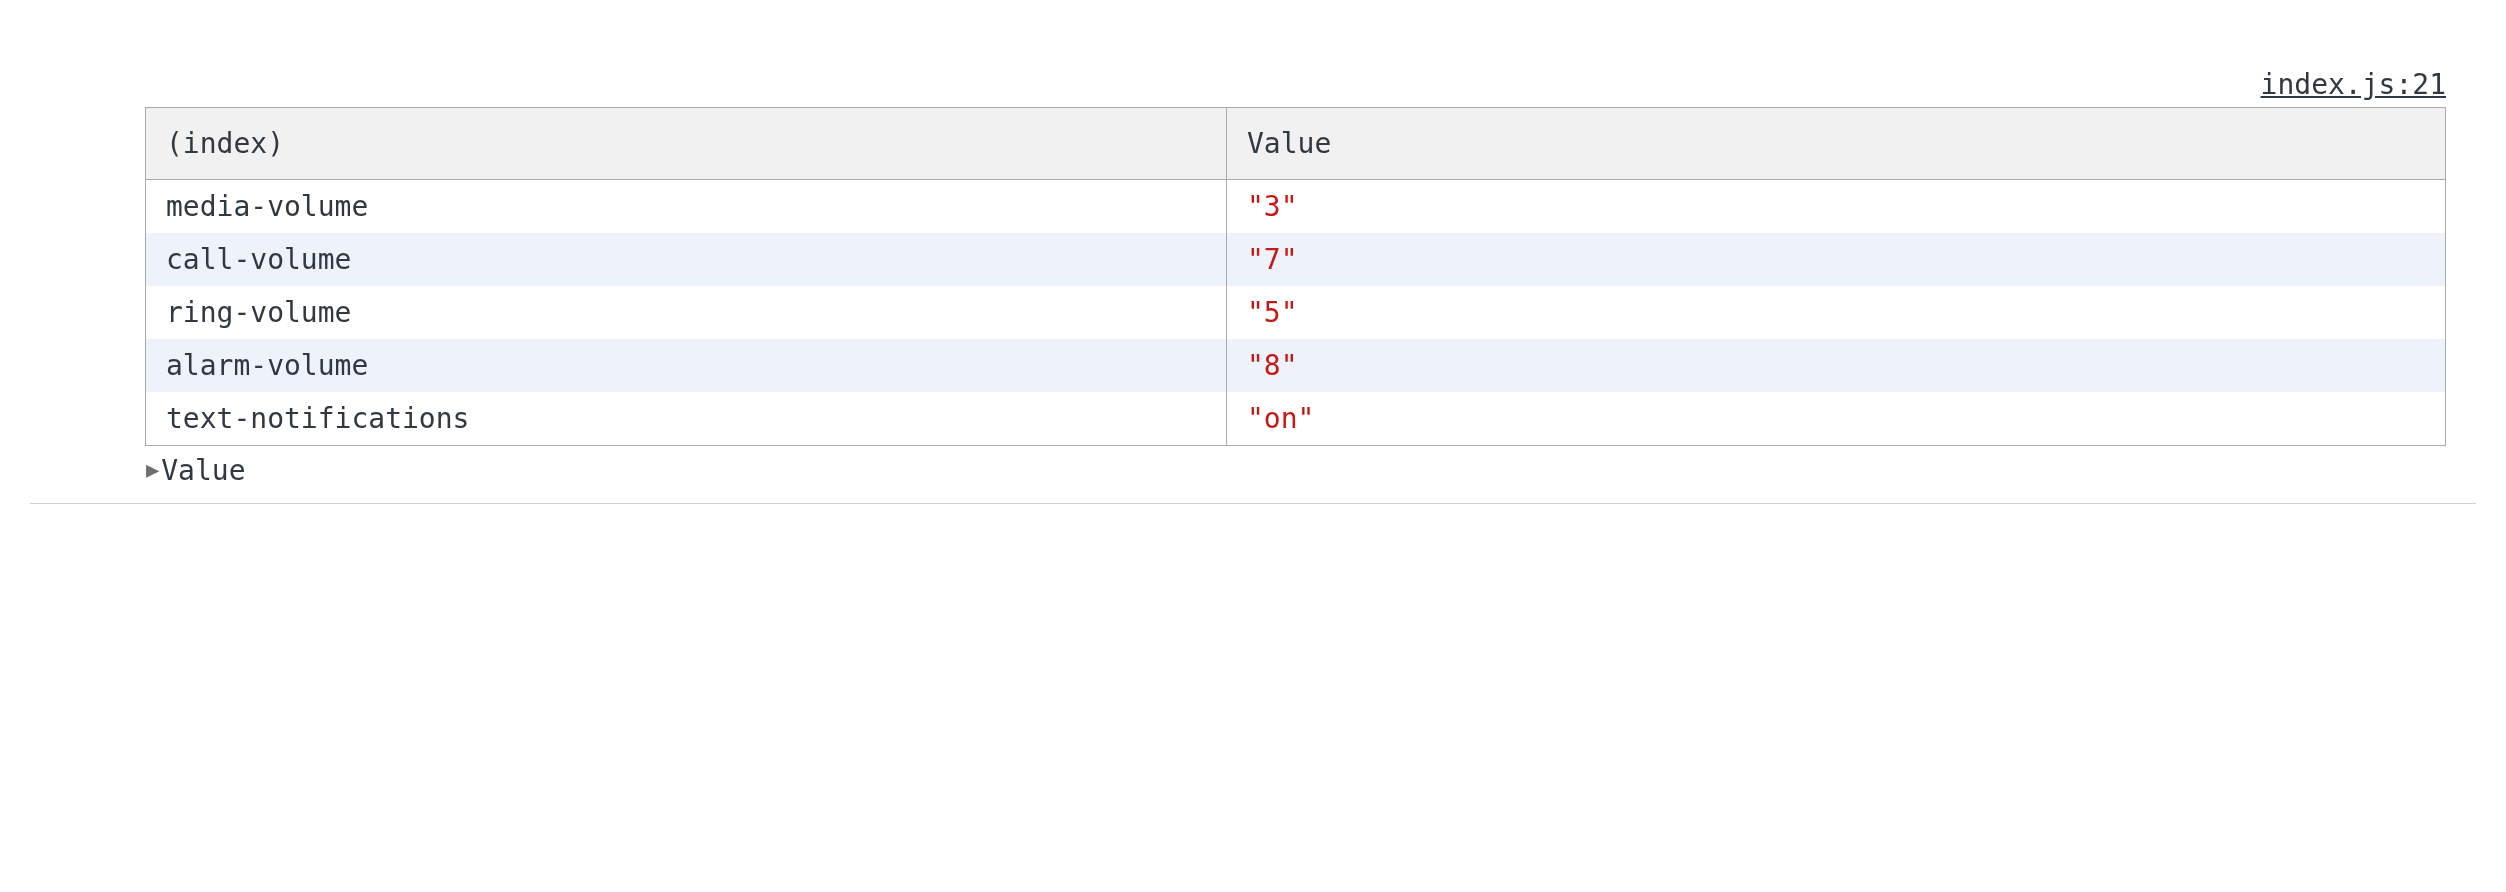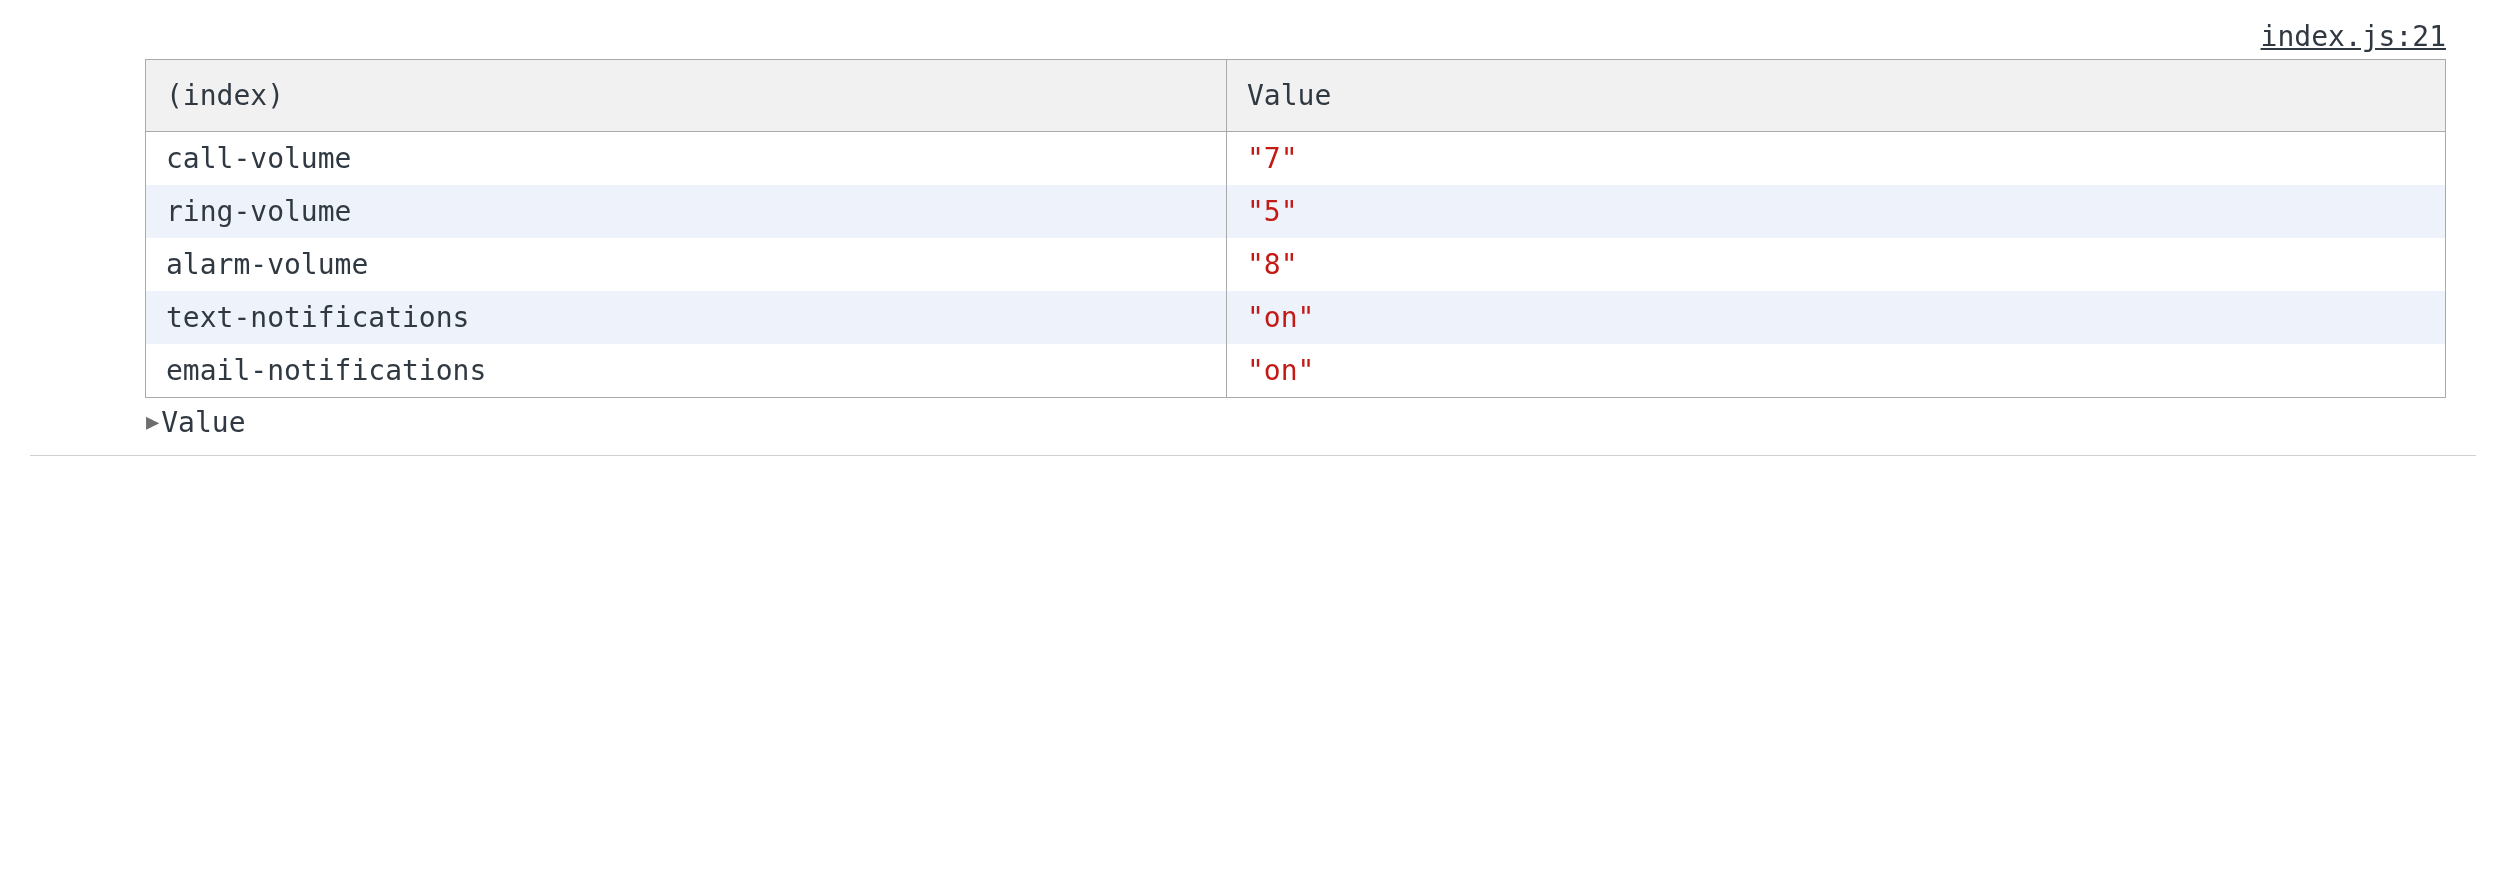--- a/index.html
+++ b/index.html
@@ -9,20 +9,21 @@
     }
     body {
       font-family: "Menlo", "Consolas", "Monaco", monospace;
       font-size: 28px;
       background: #ffffff;
       padding: 20px 30px 20px 30px;
       color: #303942;
     }
     .container {
       max-width: 2506px;
+      margin-top: 48px;
     }
     .source-link {
       text-align: right;
       padding-right: 30px;
       padding-bottom: 6px;
     }
     .source-link a {
       color: #303942;
       text-decoration: underline;
       cursor: pointer;
@@ -105,37 +106,37 @@
         <col class="col-value">
       </colgroup>
       <thead>
         <tr>
           <th>(index)</th>
           <th>Value</th>
         </tr>
       </thead>
       <tbody>
         <tr>
+          <td>media-volume</td>
+          <td><span class="string-value">"3"</span></td>
+        </tr>
+        <tr>
           <td>call-volume</td>
           <td><span class="string-value">"7"</span></td>
         </tr>
         <tr>
           <td>ring-volume</td>
           <td><span class="string-value">"5"</span></td>
         </tr>
         <tr>
           <td>alarm-volume</td>
           <td><span class="string-value">"8"</span></td>
         </tr>
         <tr>
           <td>text-notifications</td>
-          <td><span class="string-value">"on"</span></td>
-        </tr>
-        <tr>
-          <td>email-notifications</td>
           <td><span class="string-value">"on"</span></td>
         </tr>
       </tbody>
     </table>
   </div>
 
   <div class="object-summary">
     <span class="triangle">▶</span>
     <span>Value</span>
   </div>

